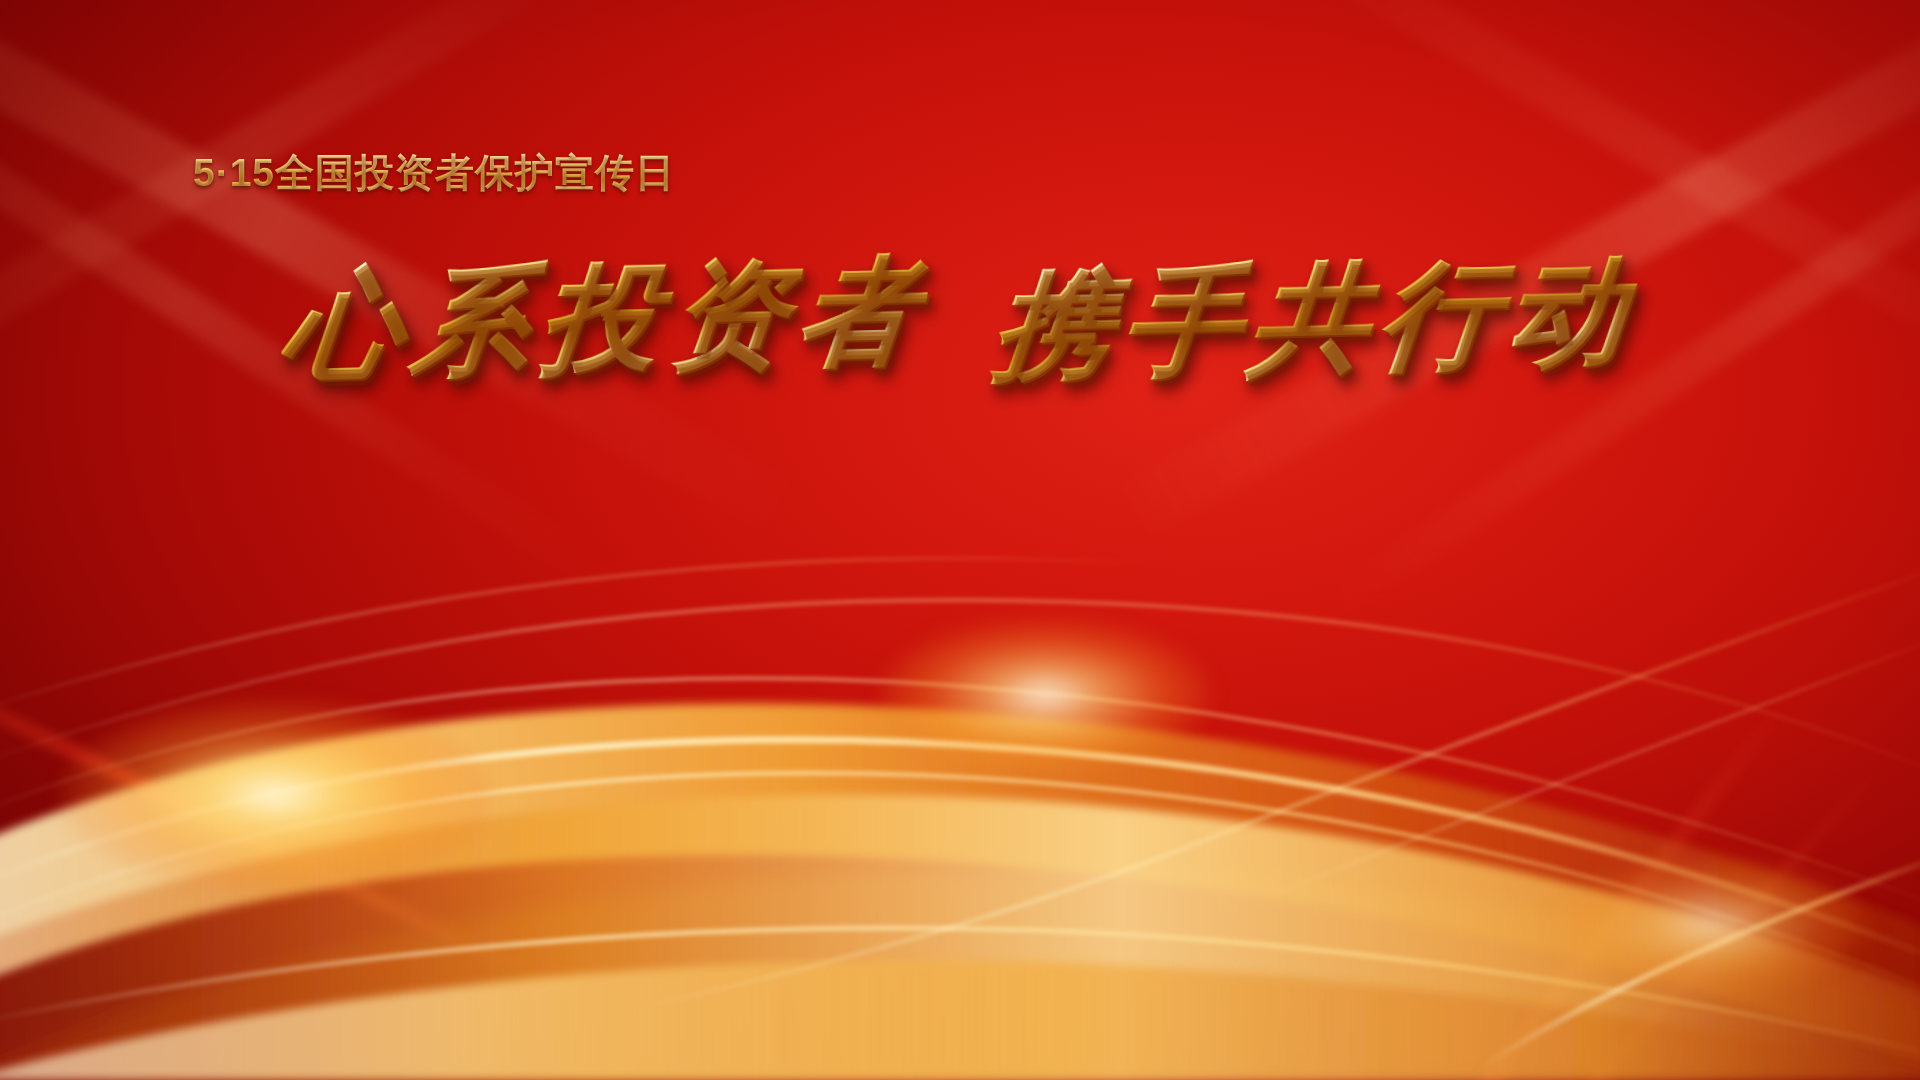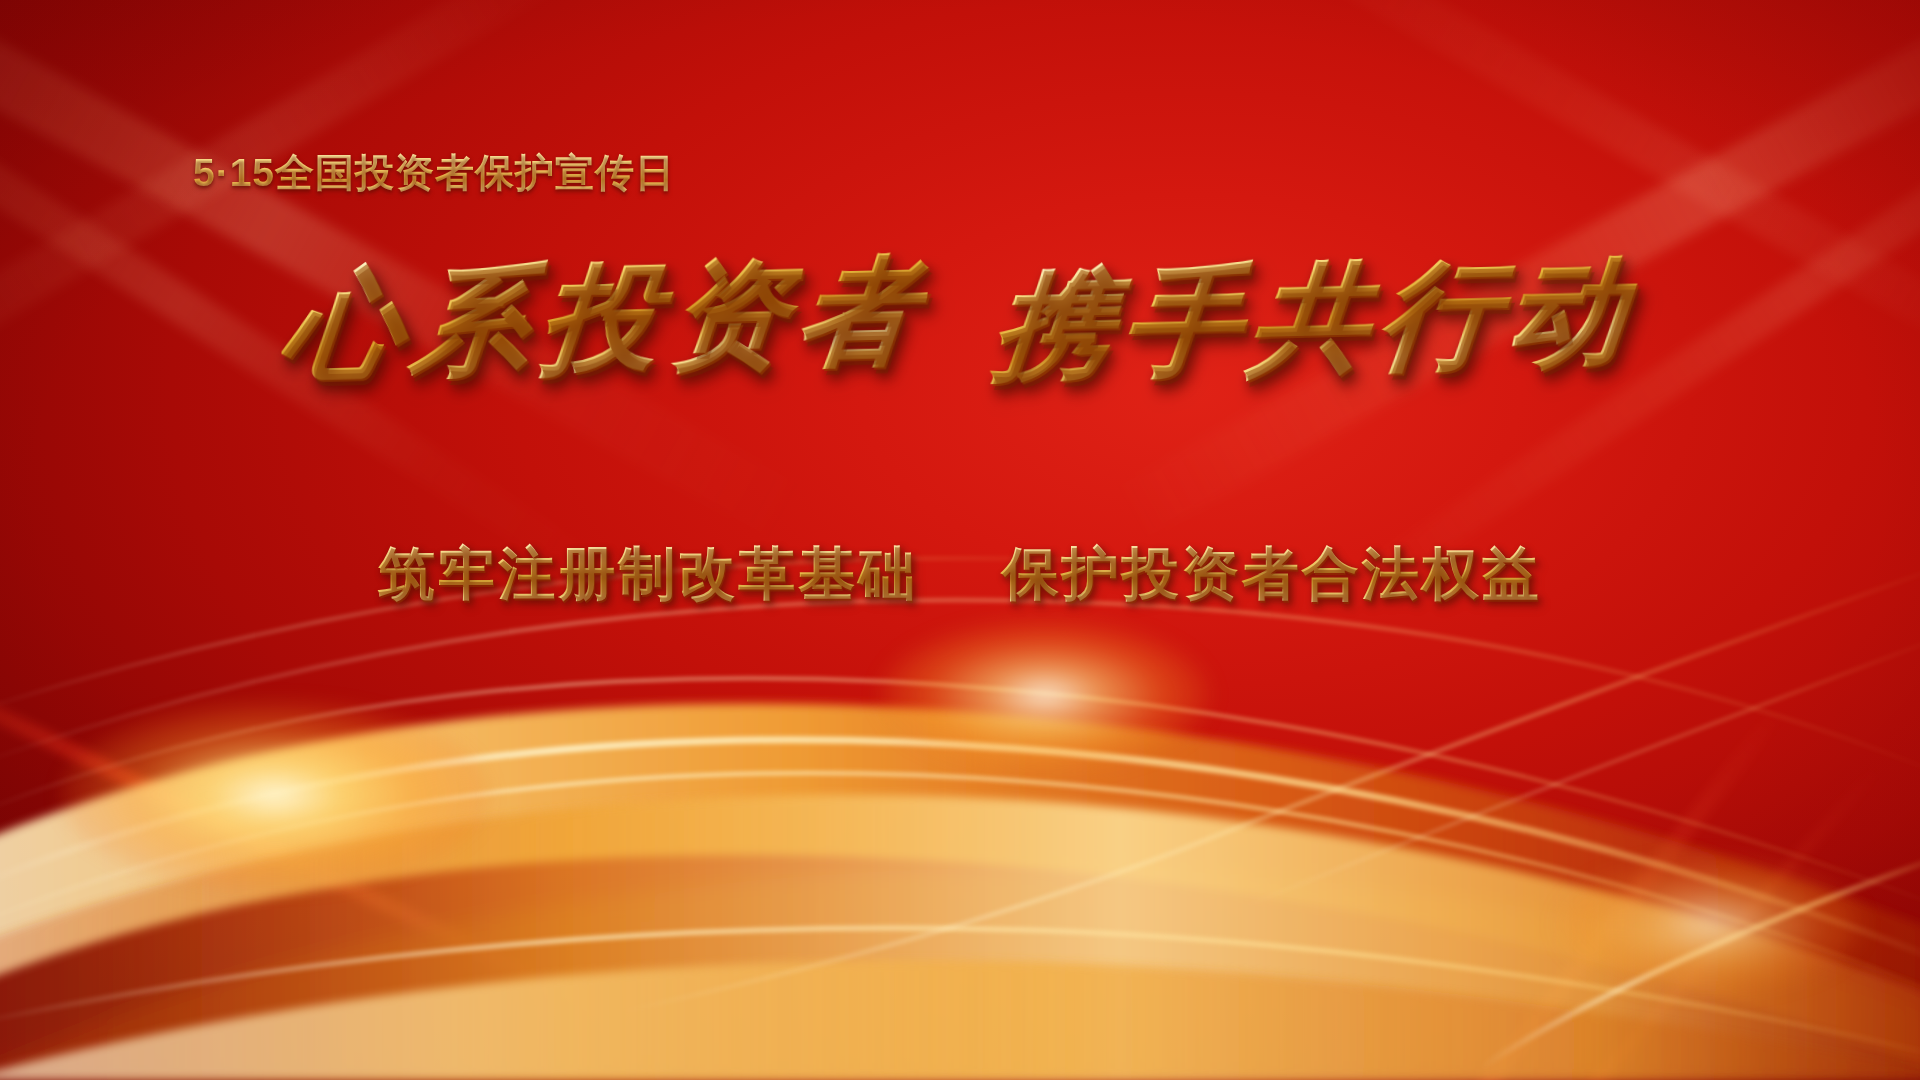--- a/index.html
+++ b/index.html
@@ -313,20 +313,15 @@
   <div class="glow-spot glow-3"></div>
 
   <div class="header-line">5·15全国投资者保护宣传日</div>
 
   <div class="main-title">
     <span class="cal">心系投资者</span>
     <span class="gap"></span>
     <span class="cal">携手共行动</span>
   </div>
 
-  <div class="slogan">
-    <span>筑牢注册制改革基础</span>
-    <span class="gap2"></span>
-    <span>保护投资者合法权益</span>
-  </div>
 
 
 </div>
 
 </body></html>

